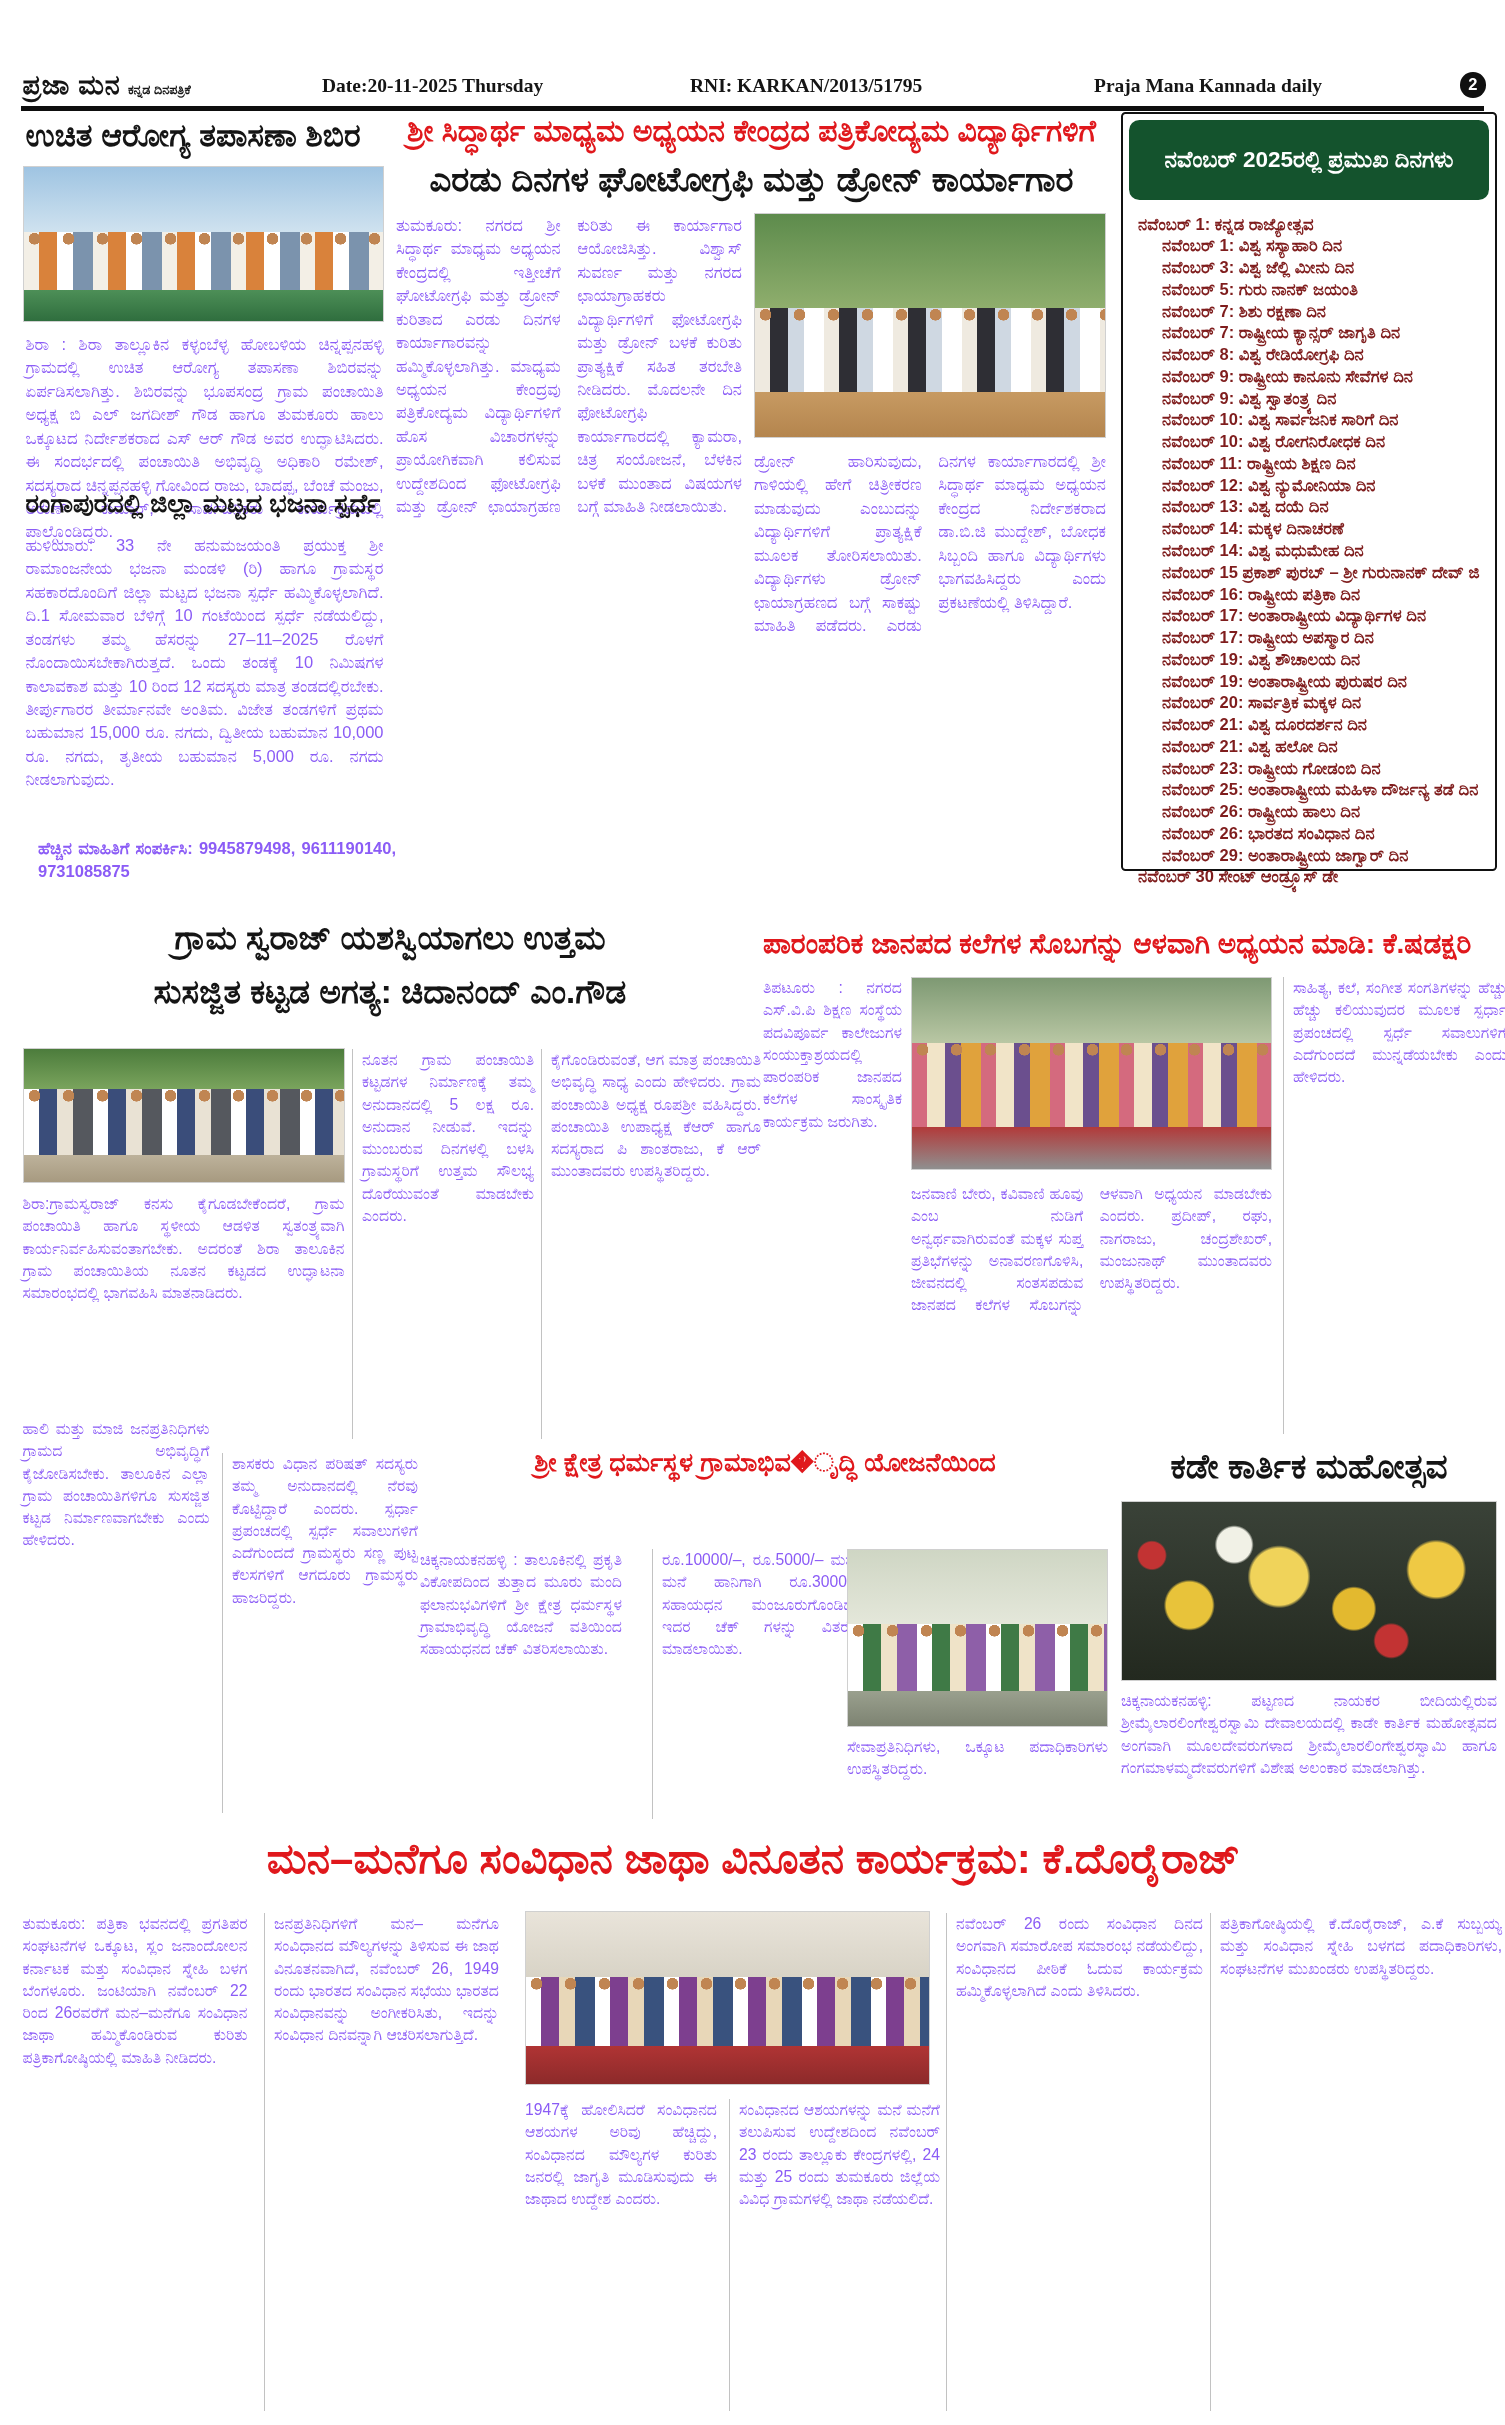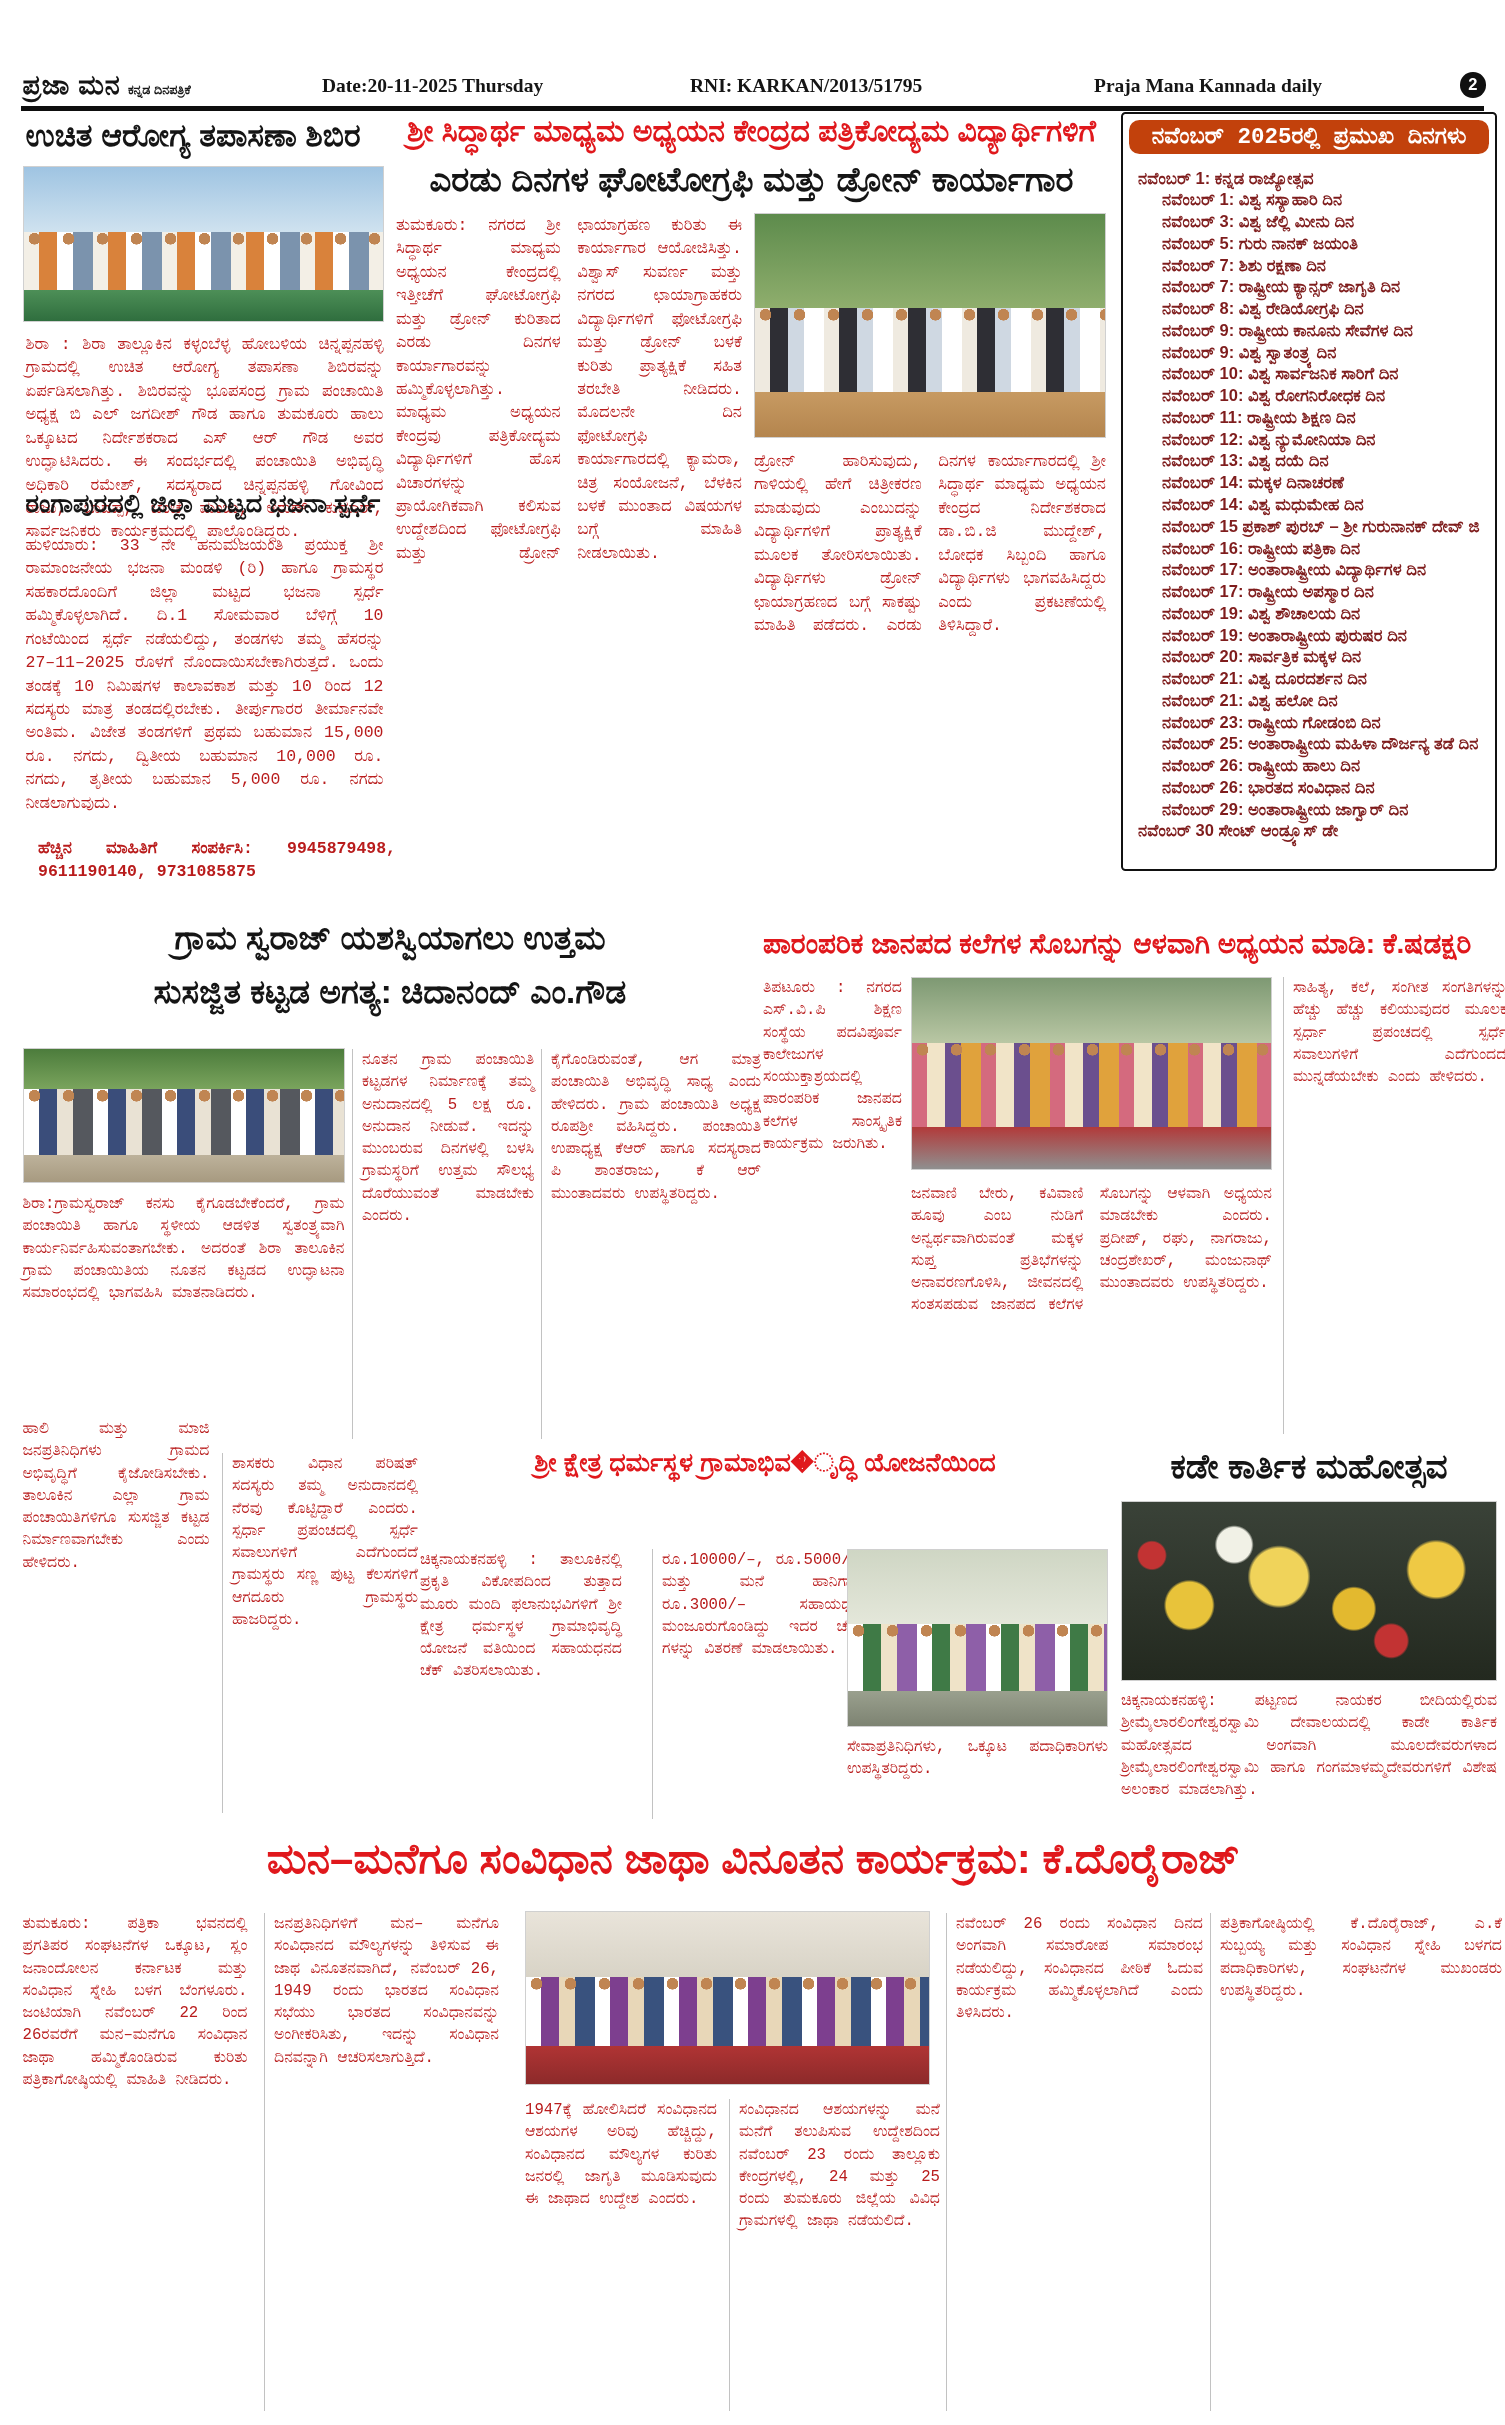--- a/index.html
+++ b/index.html
@@ -11,35 +11,35 @@
   .logo-sub{font-size:12.7px;font-weight:bold;margin-left:7.5px;}
   .hdr-txt{font-size:19.5px;font-weight:bold;font-family:"Liberation Serif","DejaVu Serif",serif;}
   .page-circle{width:25.5px;height:25.5px;border-radius:50%;background:#101010;color:#fff;
                font-size:16.5px;font-weight:bold;display:flex;align-items:center;justify-content:center;}
   .black-rule{background:#0e0e0e;}
   
   .hl{font-weight:bold;line-height:1.12;text-align:center;}
   .hl-left{text-align:left;}
   .red{color:#e0181c;}
   
-  .bodytxt{font-size:16.5px;line-height:1.42;text-align:justify;color:#b91c1c;font-family:Liberation Mono, monospace;}
+  .bodytxt{font-size:16.5px;line-height:1.42;text-align:justify;color:#8b5cf6;}
   .small{font-size:15.7px;}
   .colrule{border-left:0.7px solid #c2c2c2;padding-left:9px;}
   
   .photo{overflow:hidden;border:0.7px solid #d0d0d0;box-sizing:border-box;}
   .p-top{height:42%;}
   .p-mid{height:38%;}
   .p-bot{height:20%;}
   .crowd{background:
       radial-gradient(circle 6px at 10.5px 6.7px,#c08552 95%,transparent) 0 0/34px 100% repeat-x,
       repeating-linear-gradient(90deg,var(--a) 0 15px,var(--b) 15px 33px,var(--c) 33px 49px,var(--d) 49px 69px);}
   
   .nov-box{border:2.2px solid #111;border-radius:4.5px;box-sizing:border-box;background:#fff;}
-  .nov-head{background:#c2410c;color:#fff;border-radius:10.5px;margin:6px;
-            font-size:22.5px;font-weight:bold;text-align:center;padding:4px 3px;font-family:Liberation Mono, monospace;}
+  .nov-head{background:#14532d;color:#fff;border-radius:10.5px;margin:6px;
+            font-size:22.5px;font-weight:bold;text-align:center;padding:27px 3px;}
   .nov-list{padding:7.5px 10.5px 4.5px 12px;}
   .nov-item{font-size:16.5px;line-height:1.32;font-weight:600;padding-left:27px;color:#7f1d1d;}
   .nov-item:first-child{padding-left:3px;}
   .nov-item:last-child{padding-left:3px;}
 </style>
 </head>
 <body>
 
 <div id="page">
 

